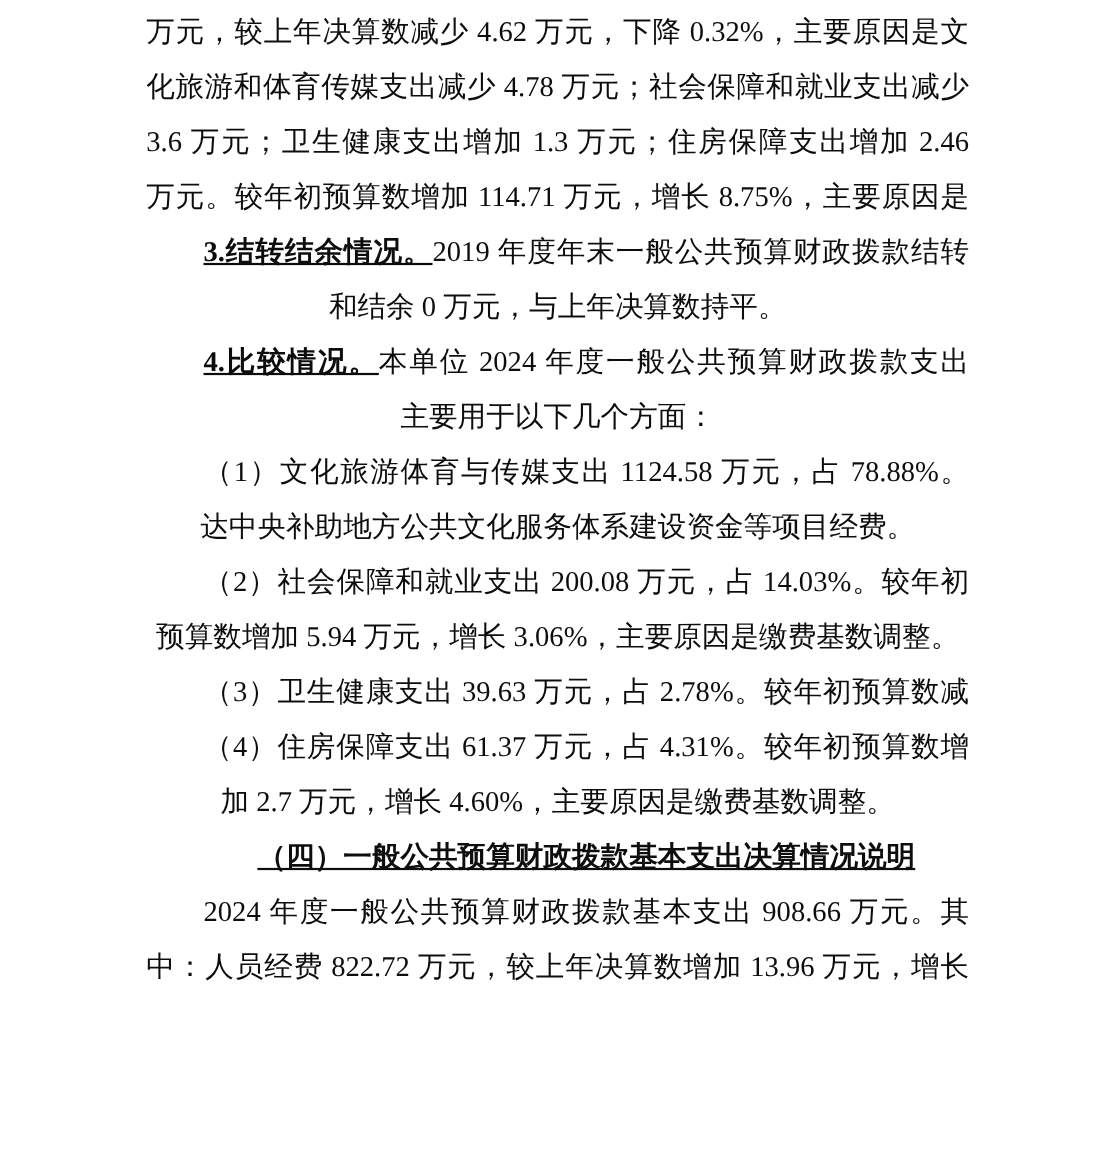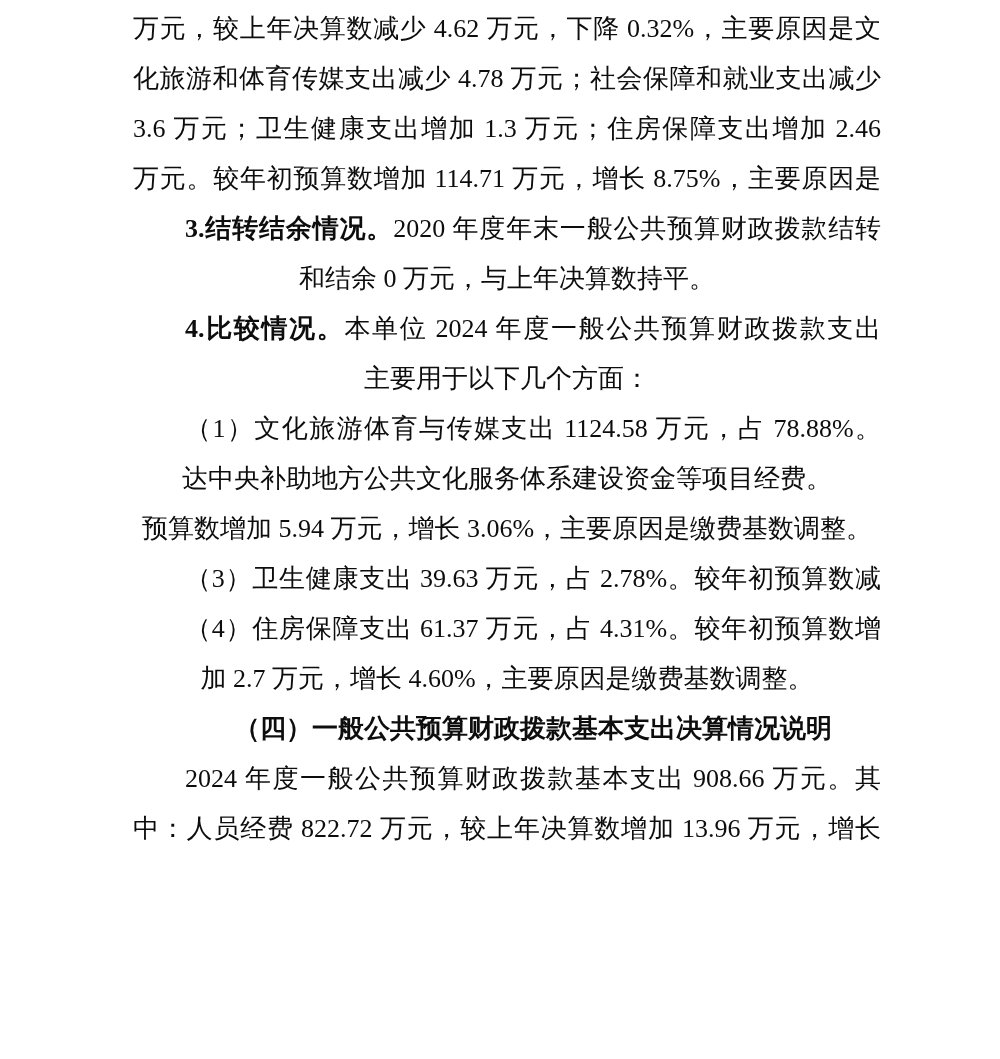--- a/index.html
+++ b/index.html
@@ -29,37 +29,39 @@
   }
   .line.fill {
     text-align: justify;
     text-align-last: justify;
   }
   .line.indent {
     text-indent: 52px;
   }
   .seg.bold {
     font-weight: 700;
+    text-decoration: underline;
   }
 </style>
 </head>
 <body>
 
 <div class="page" style="background: rgb(255, 255, 255);">
   <div id="text-body" class="text-body" style="color: rgb(13, 13, 13);">
       <div class="line fill"><span class="seg">万元，较上年决算数减少 4.62 万元，下降 0.32%，主要原因是文</span></div>
       <div class="line fill"><span class="seg">化旅游和体育传媒支出减少 4.78 万元；社会保障和就业支出减少</span></div>
       <div class="line fill"><span class="seg">3.6 万元；卫生健康支出增加 1.3 万元；住房保障支出增加 2.46</span></div>
       <div class="line fill"><span class="seg">万元。较年初预算数增加 114.71 万元，增长 8.75%，主要原因是</span></div>
-      <div class="line fill indent"><span class="seg bold">3.结转结余情况。</span><span class="seg">2020 年度年末一般公共预算财政拨款结转</span></div>
+      <div class="line fill indent"><span class="seg bold">3.结转结余情况。</span><span class="seg">2019 年度年末一般公共预算财政拨款结转</span></div>
       <div class="line"><span class="seg">和结余 0 万元，与上年决算数持平。</span></div>
       <div class="line fill indent"><span class="seg bold">4.比较情况。</span><span class="seg">本单位 2024 年度一般公共预算财政拨款支出</span></div>
       <div class="line"><span class="seg">主要用于以下几个方面：</span></div>
       <div class="line fill indent"><span class="seg">（1）文化旅游体育与传媒支出 1124.58 万元，占 78.88%。</span></div>
       <div class="line"><span class="seg">达中央补助地方公共文化服务体系建设资金等项目经费。</span></div>
+      <div class="line fill indent"><span class="seg">（2）社会保障和就业支出 200.08 万元，占 14.03%。较年初</span></div>
       <div class="line"><span class="seg">预算数增加 5.94 万元，增长 3.06%，主要原因是缴费基数调整。</span></div>
       <div class="line fill indent"><span class="seg">（3）卫生健康支出 39.63 万元，占 2.78%。较年初预算数减</span></div>
       <div class="line fill indent"><span class="seg">（4）住房保障支出 61.37 万元，占 4.31%。较年初预算数增</span></div>
       <div class="line"><span class="seg">加 2.7 万元，增长 4.60%，主要原因是缴费基数调整。</span></div>
       <div class="line indent"><span class="seg bold">（四）一般公共预算财政拨款基本支出决算情况说明</span></div>
       <div class="line fill indent"><span class="seg">2024 年度一般公共预算财政拨款基本支出 908.66 万元。其</span></div>
       <div class="line fill"><span class="seg">中：人员经费 822.72 万元，较上年决算数增加 13.96 万元，增长</span></div>
     </div>
 </div>
 

